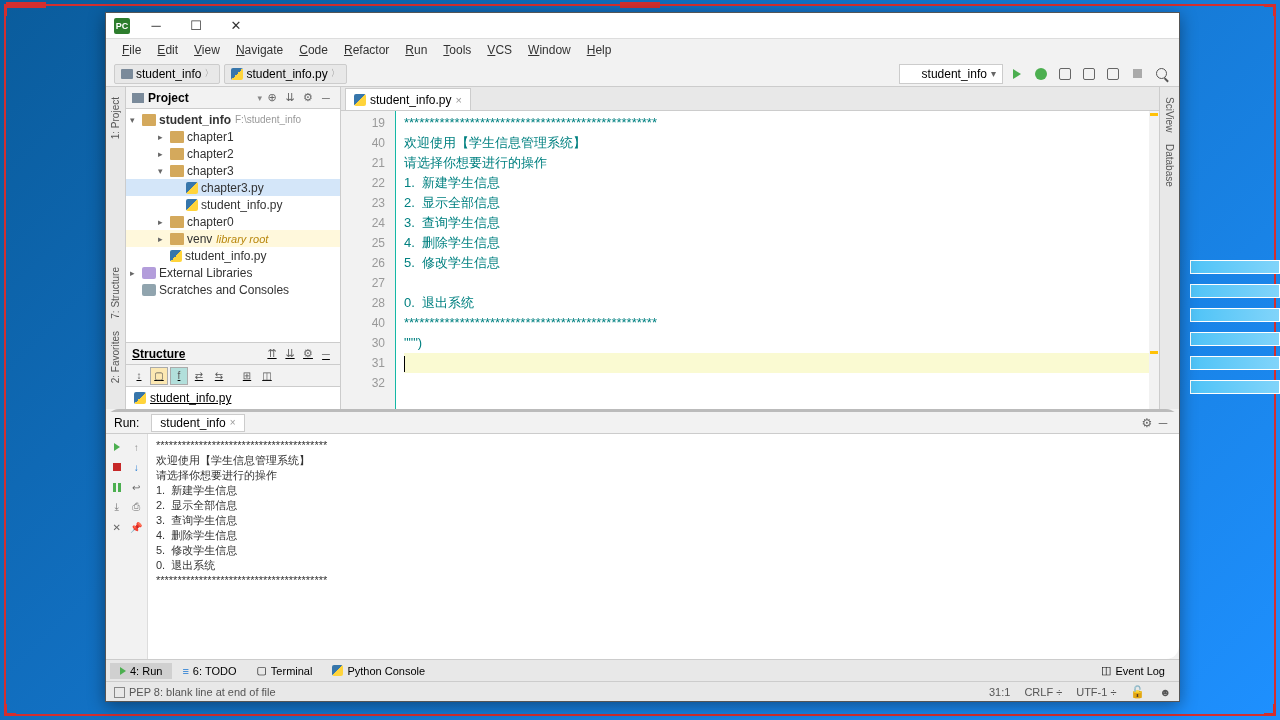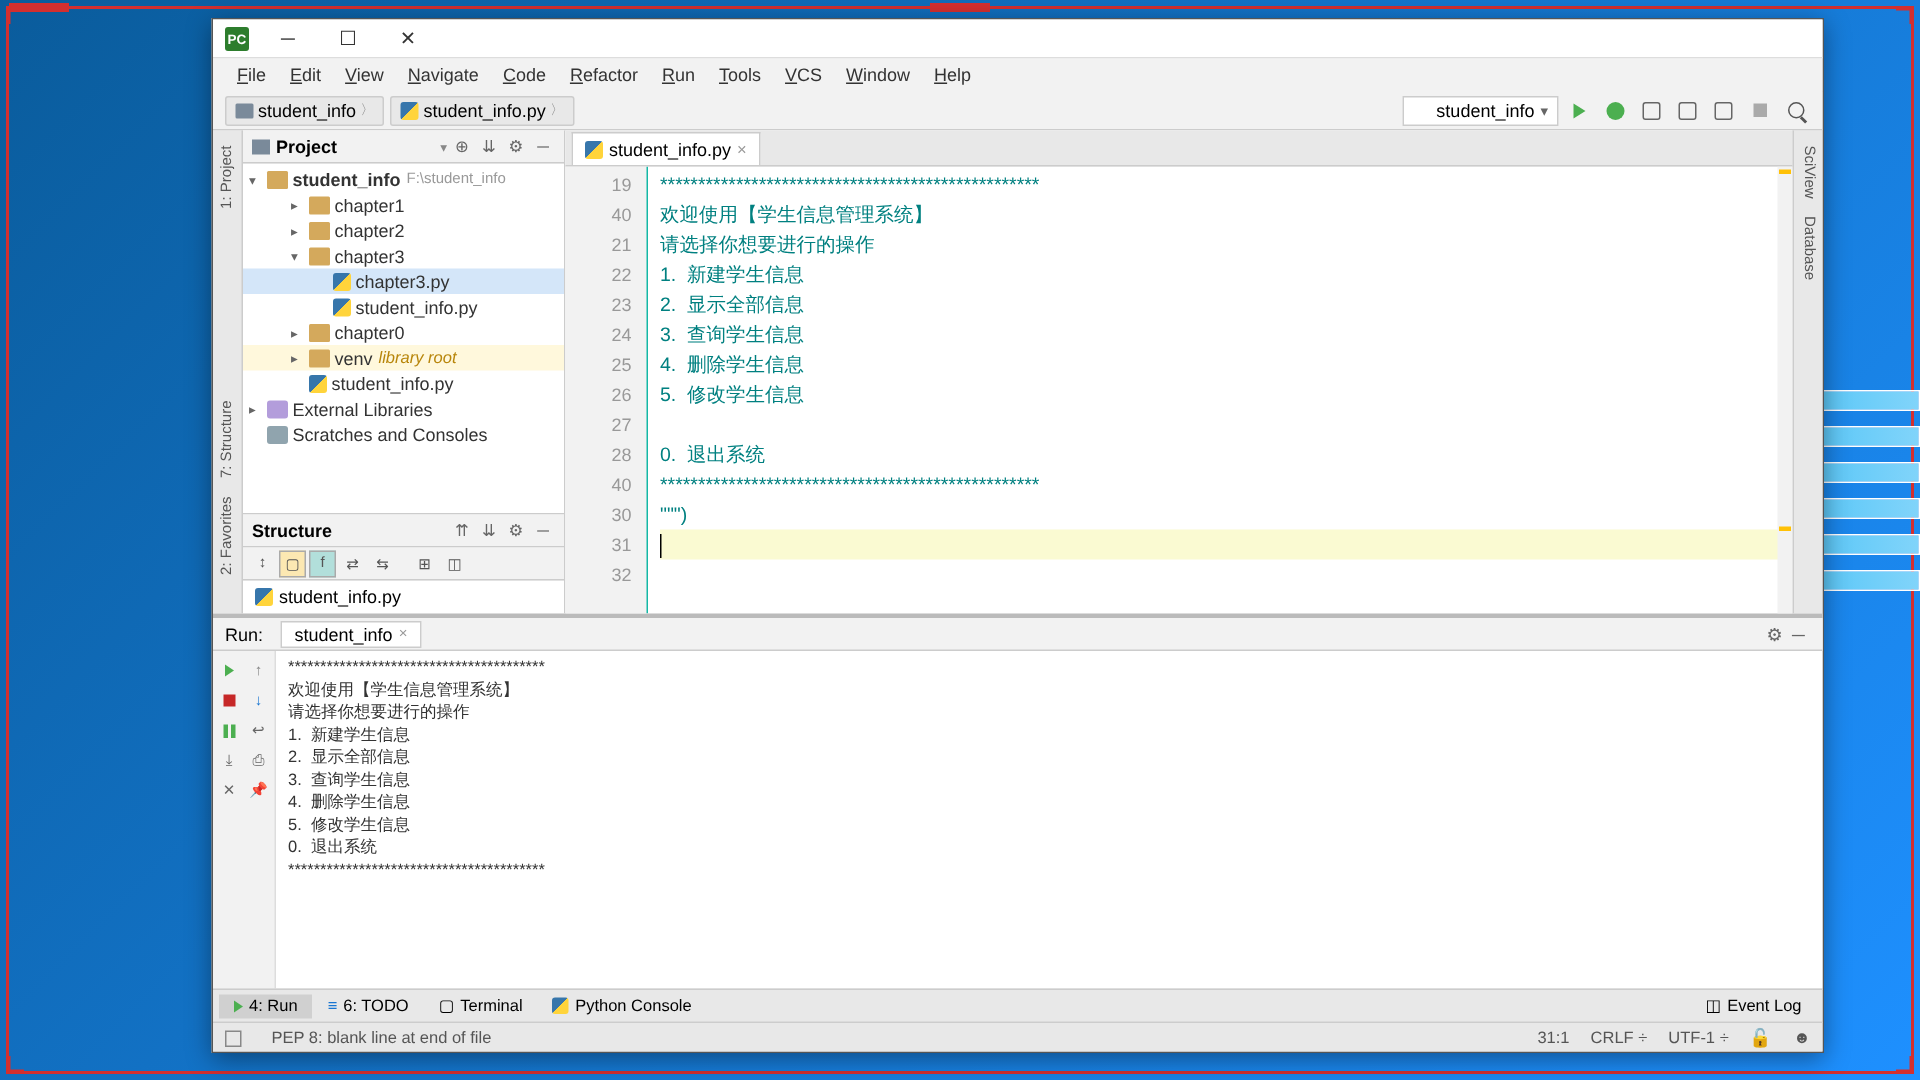--- a/index.html
+++ b/index.html
@@ -1,19 +1,19 @@
 <!DOCTYPE html>
 <html><head>
 <meta charset="utf-8">
 <style>
 * { margin: 0; padding: 0; box-sizing: border-box; font-family: "Segoe UI", Arial, sans-serif; }
 body { background: linear-gradient(135deg, #0a5c9c 0%, #1e90ff 100%); width: 1280px; height: 720px; overflow: hidden; position: relative; }
 .desktop-accent { position: absolute; right: 0; top: 50%; transform: translateY(-50%); width: 90px; height: 200px; }
 .desktop-accent .bar { background: linear-gradient(90deg, #4fc3f7, #81d4fa); height: 14px; margin-bottom: 10px; border: 1px solid #fff; }
-.window { position: absolute; left: 105px; top: 12px; width: 1075px; height: 690px; background: #f2f2f2; border: 1px solid #555; box-shadow: 0 4px 16px rgba(0,0,0,0.4); display: flex; flex-direction: column; margin-left: 36px; }
+.window { position: absolute; left: 105px; top: 12px; width: 1075px; height: 690px; background: #f2f2f2; border: 1px solid #555; box-shadow: 0 4px 16px rgba(0,0,0,0.4); display: flex; flex-direction: column; }
 .red-frame { position: absolute; inset: 4px; border: 2px solid #d32f2f; pointer-events: none; }
 .red-frame::before, .red-frame::after { content: ''; position: absolute; width: 40px; height: 6px; background: #d32f2f; top: -4px; }
 .red-frame::before { left: 50%; transform: translateX(-50%); }
 .red-corner { position: absolute; width: 12px; height: 12px; border: 3px solid #d32f2f; }
 .rc-tl { top: 4px; left: 4px; border-right: none; border-bottom: none; }
 .rc-tr { top: 4px; right: 4px; border-left: none; border-bottom: none; }
 .rc-bl { bottom: 4px; left: 4px; border-right: none; border-top: none; }
 .rc-br { bottom: 4px; right: 4px; border-left: none; border-top: none; }
 
 .titlebar { height: 26px; background: #fff; display: flex; align-items: center; padding: 0 8px; border-bottom: 1px solid #ddd; }
@@ -63,21 +63,21 @@
 .tree-row .py { background: linear-gradient(135deg, #3776ab 50%, #ffd43b 50%); border-radius: 2px; width: 12px; height: 12px; }
 .tree-row .lib { background: #b39ddb; border-radius: 2px; }
 .tree-row .scratch { background: #90a4ae; border-radius: 2px; }
 .tree-row .label { color: #333; }
 .tree-row .label.bold { font-weight: bold; }
 .tree-row .path { color: #999; margin-left: 4px; font-size: 10px; }
 .tree-row .libroot { color: #b8860b; font-style: italic; margin-left: 4px; font-size: 11px; }
 .indent-2 { padding-left: 32px; }
 .indent-3 { padding-left: 48px; }
 
-.structure-panel { border-top: 1px solid #ccc; }
+.structure-panel { border-top: 1px solid #ccc; text-decoration: underline; }
 .structure-toolbar { height: 22px; background: #f2f2f2; border-bottom: 1px solid #ccc; display: flex; align-items: center; padding: 0 4px; gap: 2px; }
 .structure-toolbar .st-btn { width: 18px; height: 18px; display: flex; align-items: center; justify-content: center; font-size: 10px; color: #555; cursor: pointer; border: 1px solid transparent; }
 .structure-toolbar .st-btn.active { background: #d0d0d0; border: 1px solid #aaa; }
 .structure-body { padding: 4px 8px; font-size: 12px; }
 .structure-body .file-item { display: flex; align-items: center; gap: 4px; }
 
 .editor-area { flex: 1; display: flex; flex-direction: column; background: #fff; min-width: 0; }
 .editor-tabs { height: 24px; background: #e8e8e8; border-bottom: 1px solid #ccc; display: flex; align-items: flex-end; padding-left: 4px; }
 .editor-tab { height: 22px; background: #fff; border: 1px solid #ccc; border-bottom: none; padding: 2px 8px; display: flex; align-items: center; gap: 4px; font-size: 12px; }
 .editor-tab .close-x { font-size: 11px; color: #999; cursor: pointer; }
@@ -87,21 +87,21 @@
 .gutter .ln { height: 20px; line-height: 20px; }
 .code { flex: 1; padding: 2px 8px; font-family: Consolas, "Microsoft YaHei", monospace; font-size: 13px; position: relative; }
 .code-line { height: 20px; line-height: 20px; white-space: pre; }
 .code-line.current { background: #fafad2; }
 .str { color: #008080; }
 .caret { display: inline-block; width: 1px; height: 16px; background: #000; vertical-align: middle; animation: blink 1s infinite; }
 @keyframes blink { 50% { opacity: 0; } }
 .editor-scroll-marker { position: absolute; right: 0; top: 0; width: 10px; height: 100%; background: #f2f2f2; }
 .editor-scroll-marker .warn { position: absolute; right: 1px; width: 8px; height: 3px; background: #ffc107; }
 
-.run-panel { height: 250px; border-top: 3px solid #bbb; background: #fff; display: flex; flex-direction: column; }
+.run-panel { height: 250px; border-top: 3px solid #bbb; background: #fff; display: flex; flex-direction: column; border-radius: 13px; }
 .run-header { height: 22px; background: #f2f2f2; border-bottom: 1px solid #ccc; display: flex; align-items: center; padding: 0 8px; font-size: 12px; }
 .run-header .label { font-weight: normal; margin-right: 12px; }
 .run-header .run-tab { background: #fff; border: 1px solid #ccc; padding: 1px 8px; display: flex; align-items: center; gap: 4px; }
 .run-header .spacer { flex: 1; }
 .run-header .hdr-btn { width: 16px; cursor: pointer; color: #666; display: flex; justify-content: center; }
 
 .run-body { flex: 1; display: flex; }
 .run-toolbar { width: 42px; background: #f2f2f2; border-right: 1px solid #ddd; display: flex; flex-direction: column; padding: 4px 2px; gap: 2px; }
 .run-toolbar .row { display: flex; gap: 2px; }
 .run-toolbar .rt-btn { width: 18px; height: 18px; display: flex; align-items: center; justify-content: center; cursor: pointer; }
@@ -115,21 +115,21 @@
 .console { flex: 1; padding: 4px 8px; font-family: Consolas, "Microsoft YaHei", monospace; font-size: 11px; line-height: 15px; color: #333; overflow: auto; }
 .console .cmd { color: #666; }
 .console-line { white-space: pre; }
 
 .bottom-tabs { height: 22px; background: #e8e8e8; border-top: 1px solid #ccc; display: flex; align-items: center; padding: 0 4px; font-size: 11px; }
 .bottom-tabs .btab { padding: 2px 10px; display: flex; align-items: center; gap: 4px; cursor: pointer; }
 .bottom-tabs .btab.active { background: #d0d0d0; }
 .bottom-tabs .spacer { flex: 1; }
 
 .statusbar { height: 20px; background: #e8e8e8; border-top: 1px solid #ccc; display: flex; align-items: center; padding: 0 8px; font-size: 11px; color: #555; }
-.statusbar .status-msg { flex: 1; display: flex; align-items: flex-end; gap: 20px; }
+.statusbar .status-msg { flex: 1; display: flex; align-items: flex-end; gap: 4px; }
 .statusbar .checkbox { width: 11px; height: 11px; border: 1px solid #888; }
 .statusbar .sb-item { margin-left: 14px; }
 .statusbar .lock { font-size: 12px; }
 </style>
 </head>
 <body>
 
 <div class="red-frame"></div>
 <div class="red-corner rc-tl"></div>
 <div class="red-corner rc-tr"></div>

